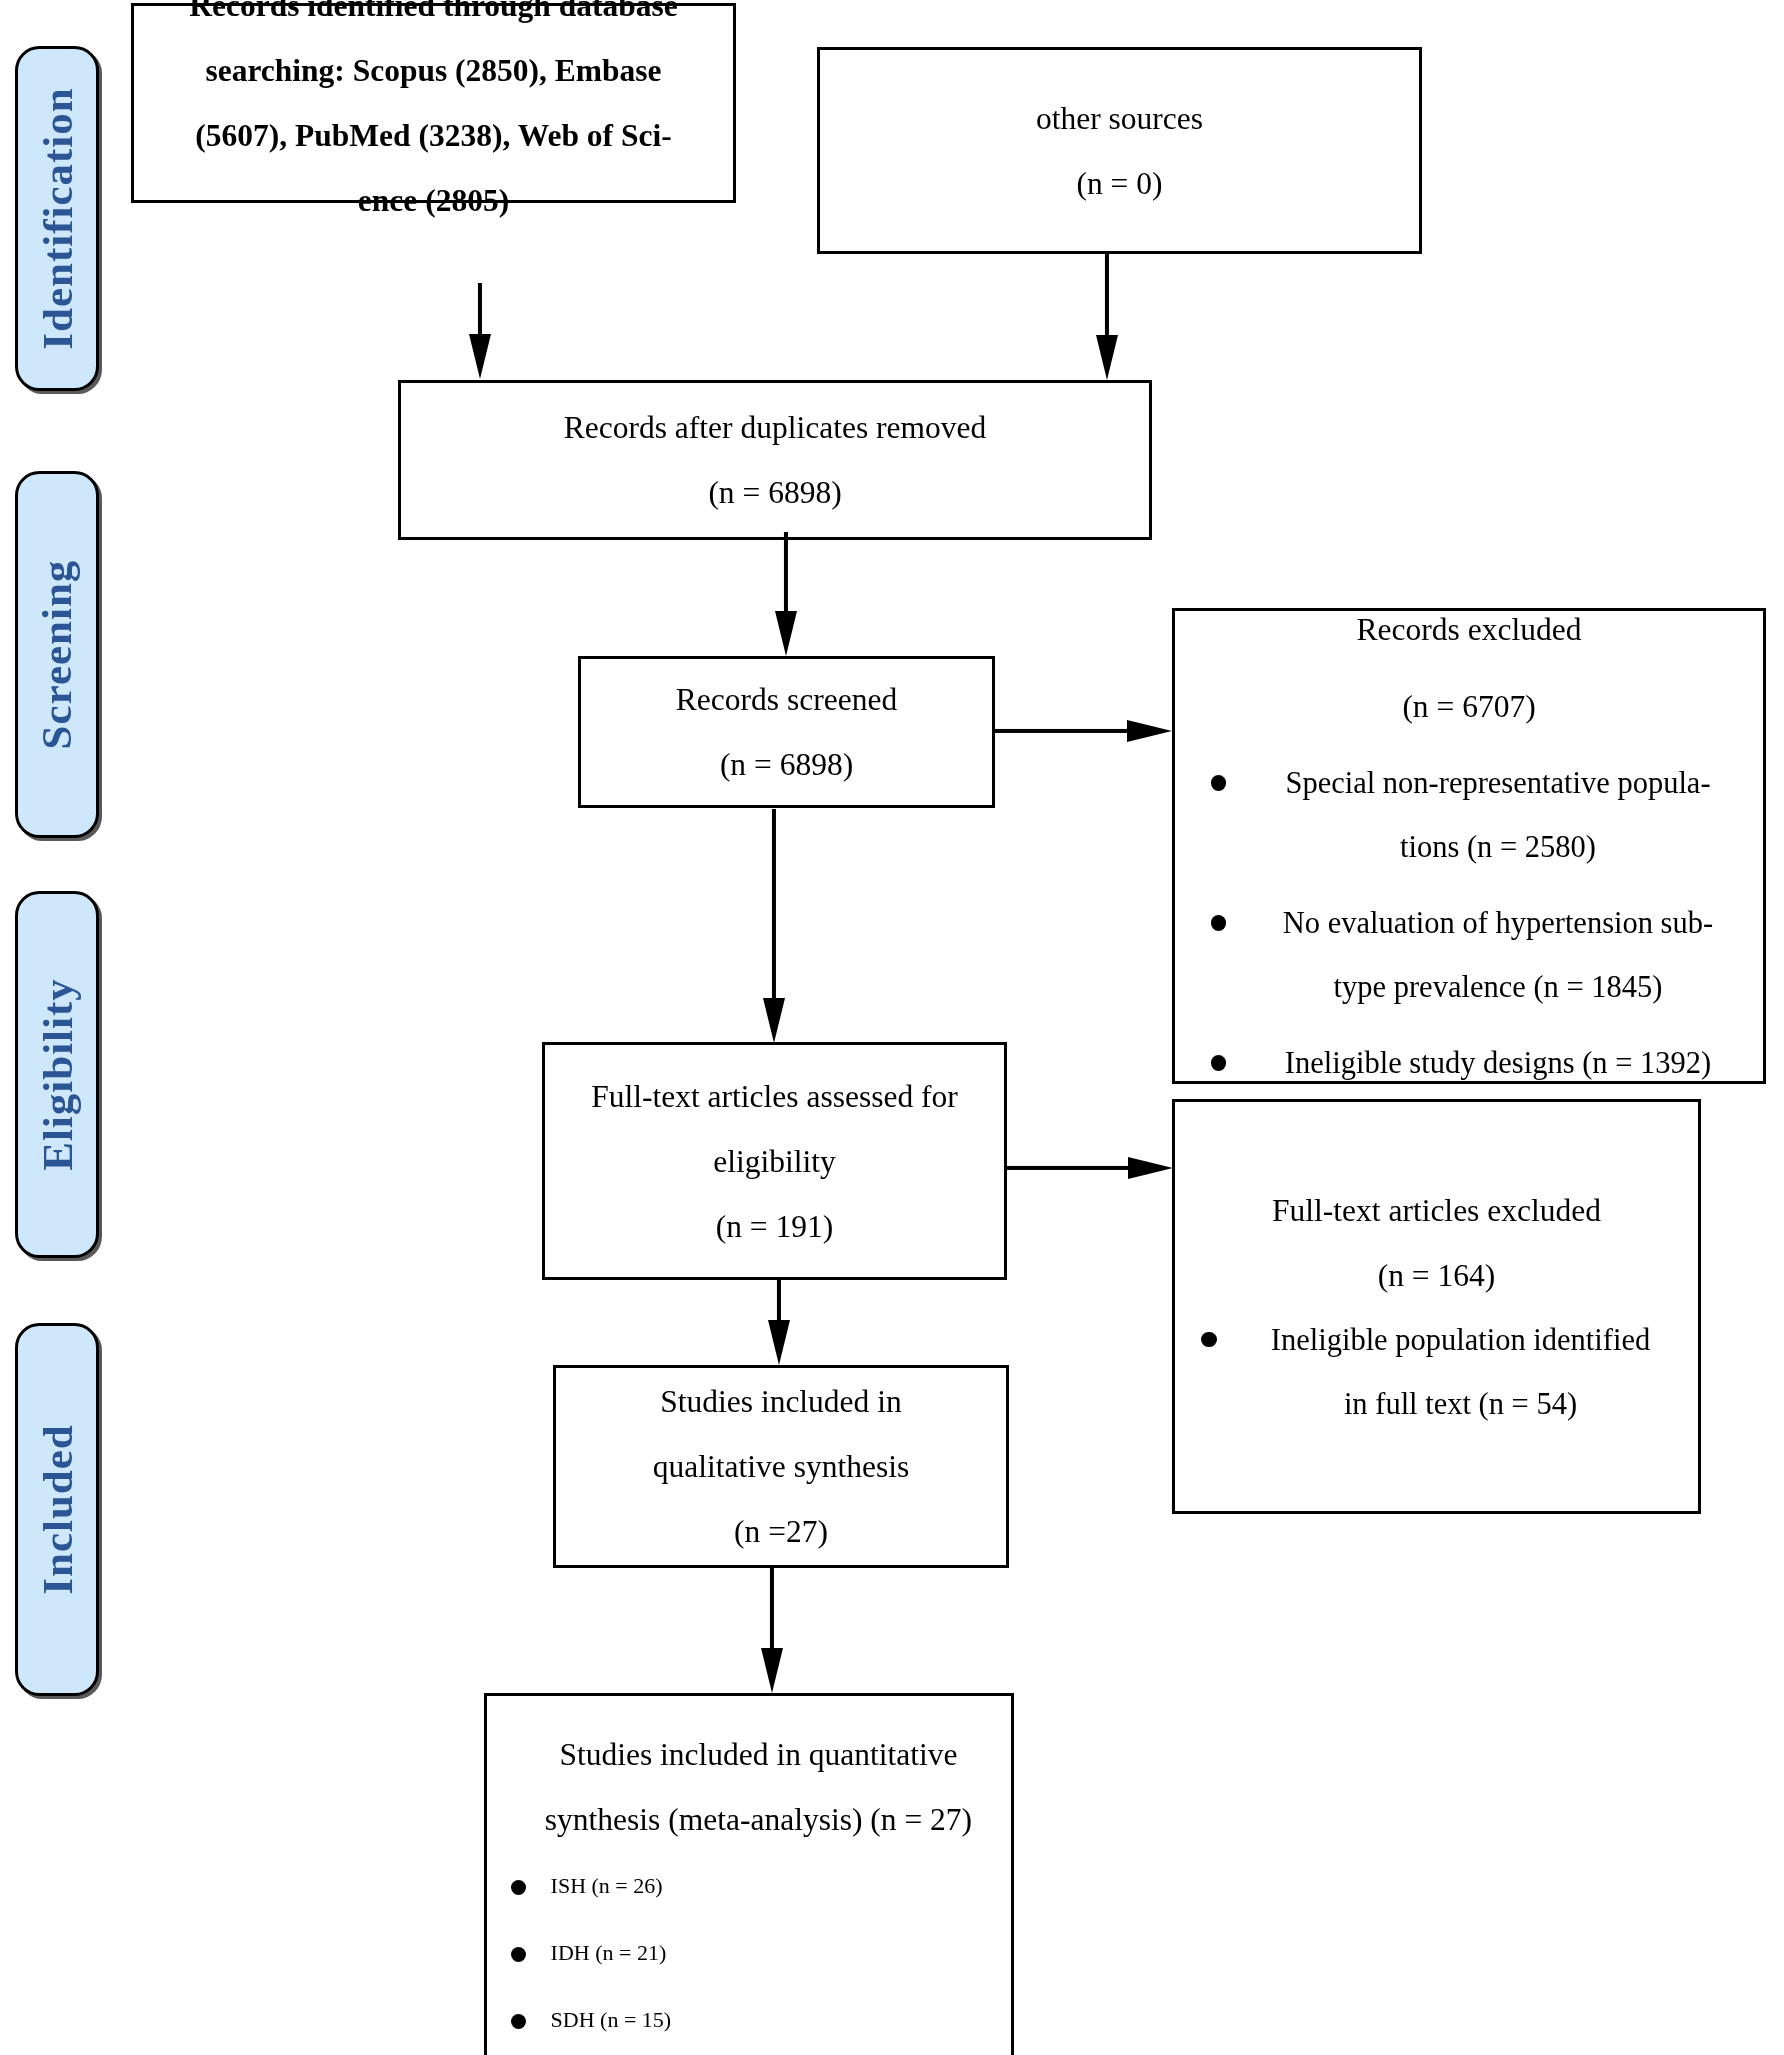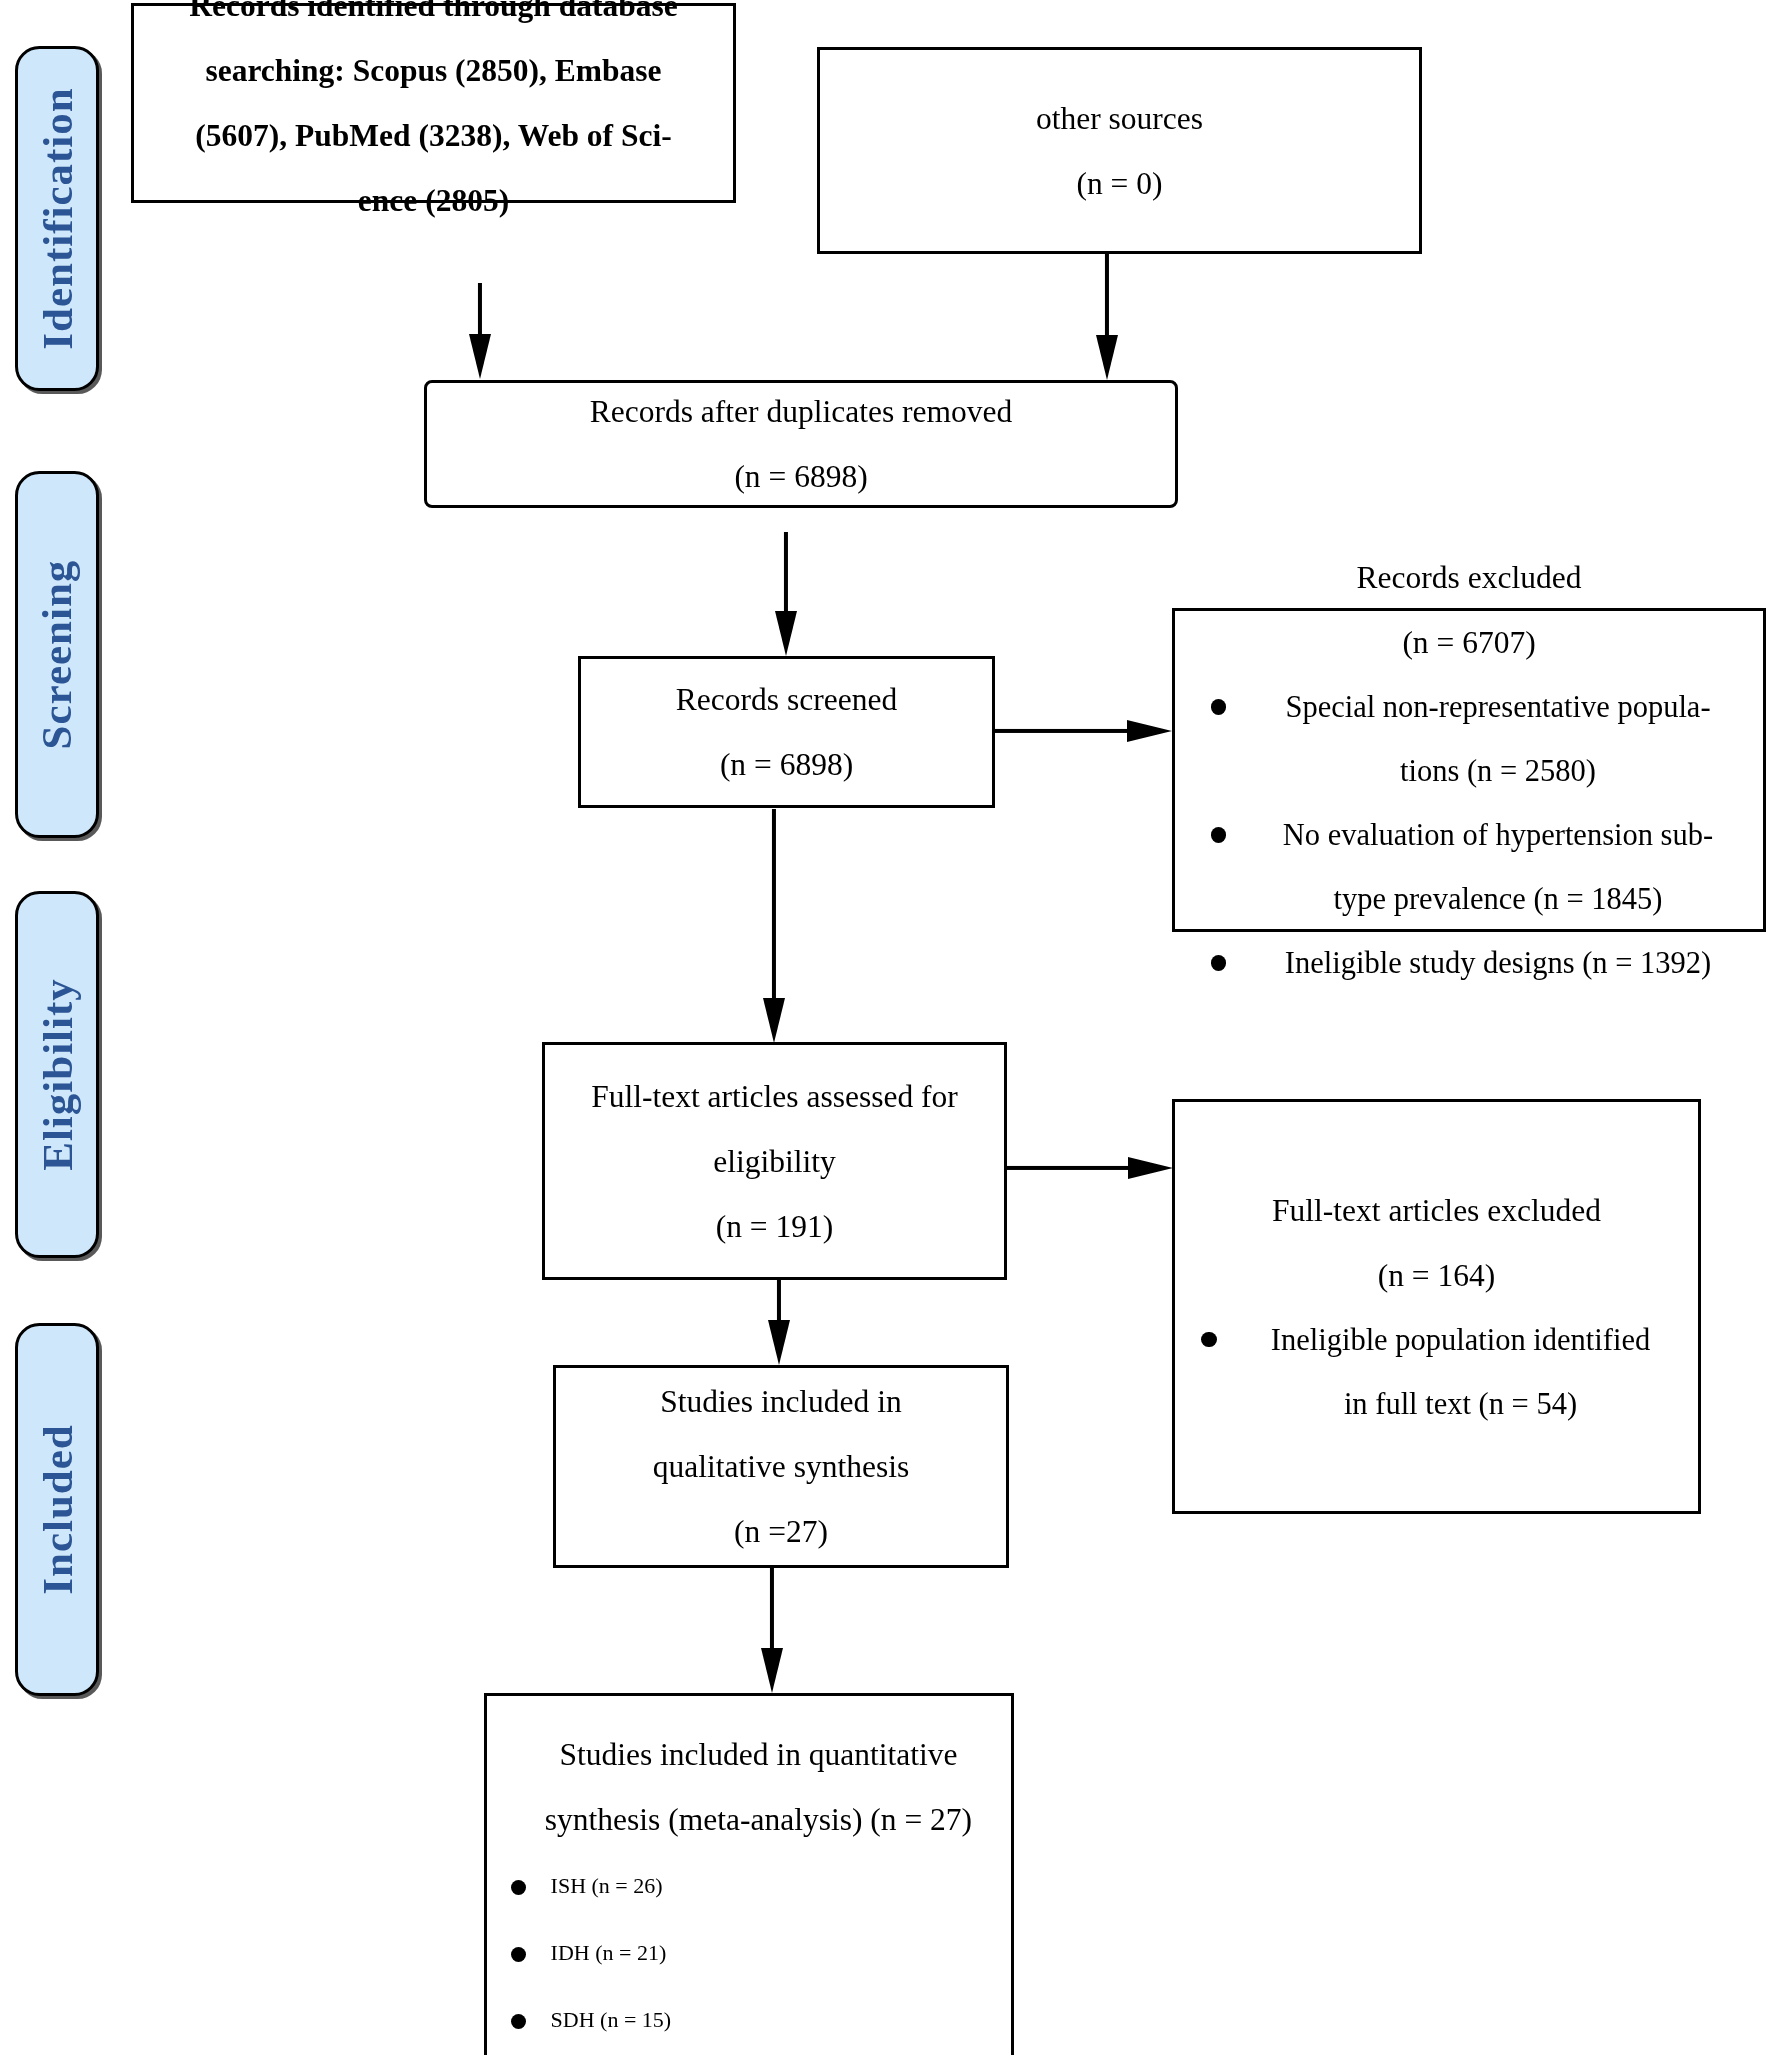--- a/index.html
+++ b/index.html
@@ -146,31 +146,31 @@
     <span class="line">searching: Scopus (2850), Embase</span>
     <span class="line">(5607), PubMed (3238), Web of Sci-</span>
     <span class="line">ence (2805)</span>
   </div>
 
   <div class="fbox" style="left:817px;top:47px;width:605px;height:207px;">
     <span class="line">other sources</span>
     <span class="line">(n = 0)</span>
   </div>
 
-  <div class="fbox" style="left:424px;top:380px;width:754px;height:128px;border-radius:8px;">
+  <div class="fbox" style="left:398px;top:380px;width:754px;height:160px;">
     <span class="line">Records after duplicates removed</span>
     <span class="line">(n = 6898)</span>
   </div>
 
   <div class="fbox" style="left:578px;top:656px;width:417px;height:152px;">
     <span class="line">Records screened</span>
     <span class="line">(n = 6898)</span>
   </div>
 
-  <div class="fbox" style="left:1172px;top:608px;width:594px;height:324px;">
+  <div class="fbox" style="left:1172px;top:608px;width:594px;height:476px;gap:12px;">
     <span class="line">Records excluded</span>
     <span class="line">(n = 6707)</span>
     <div class="bullet bullet-e">
       <span class="dot"></span>
       <span class="line">Special non-representative popula-</span>
       <span class="line">tions (n = 2580)</span>
     </div>
     <div class="bullet bullet-e">
       <span class="dot"></span>
       <span class="line">No evaluation of hypertension sub-</span>

